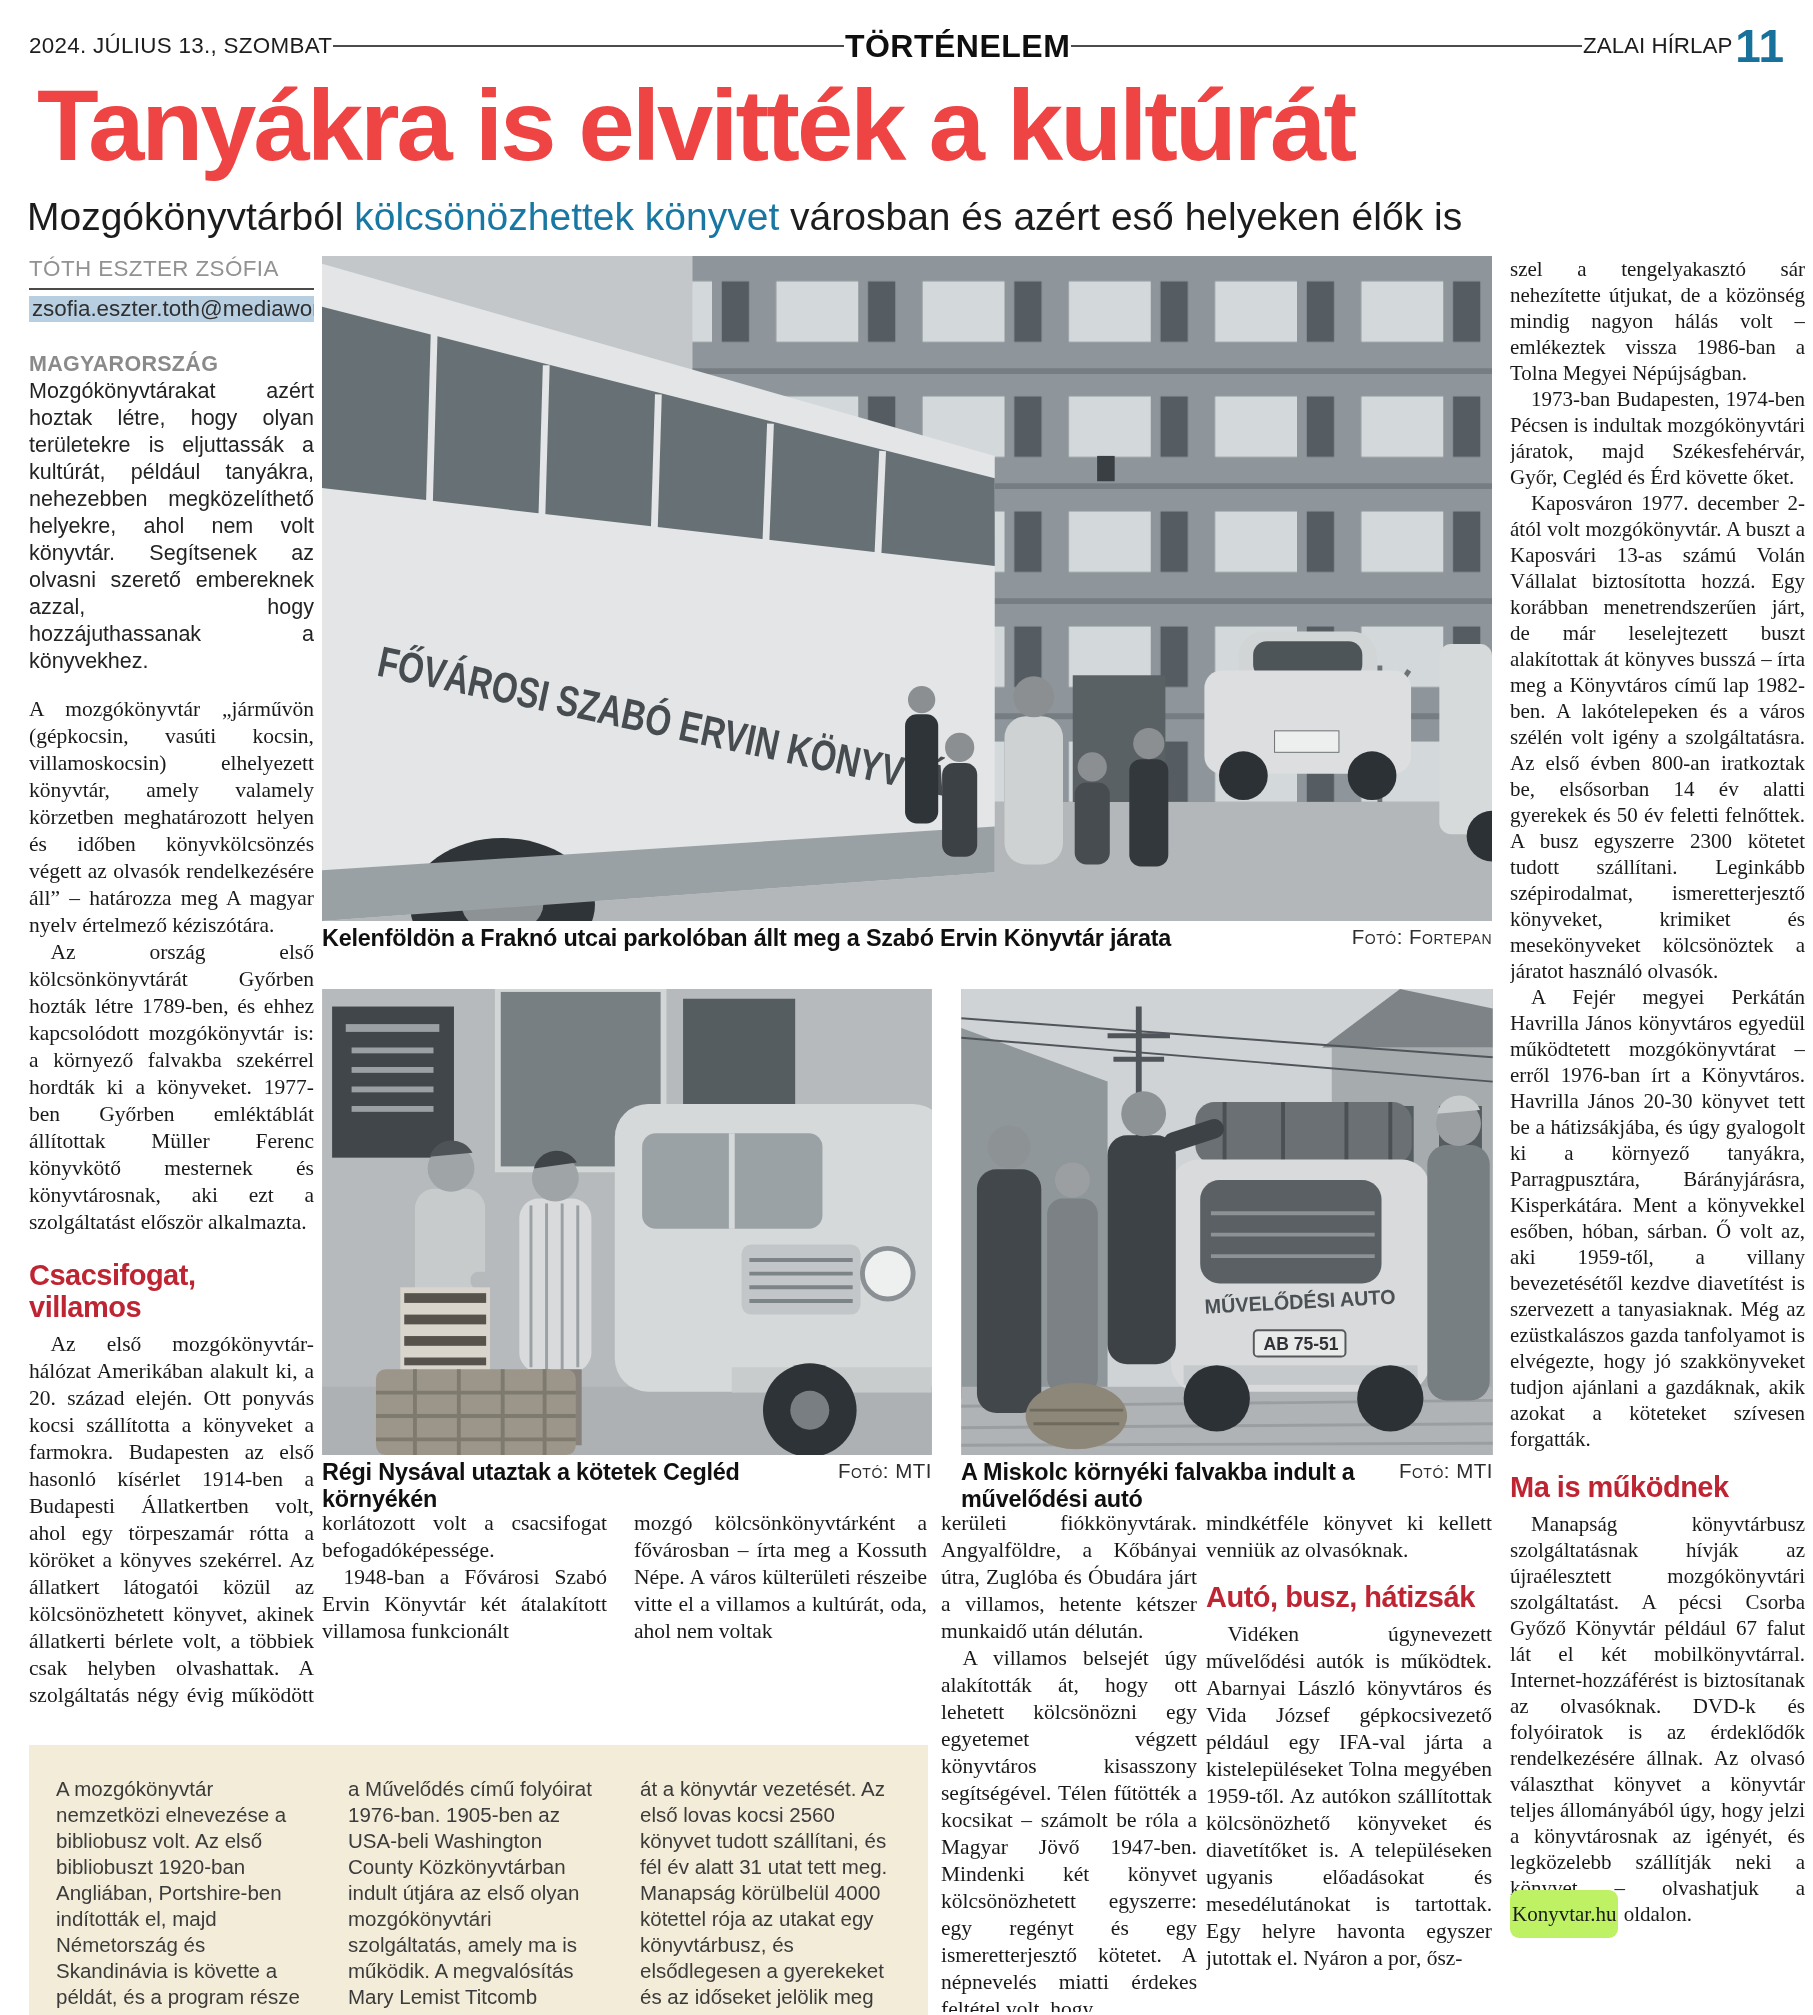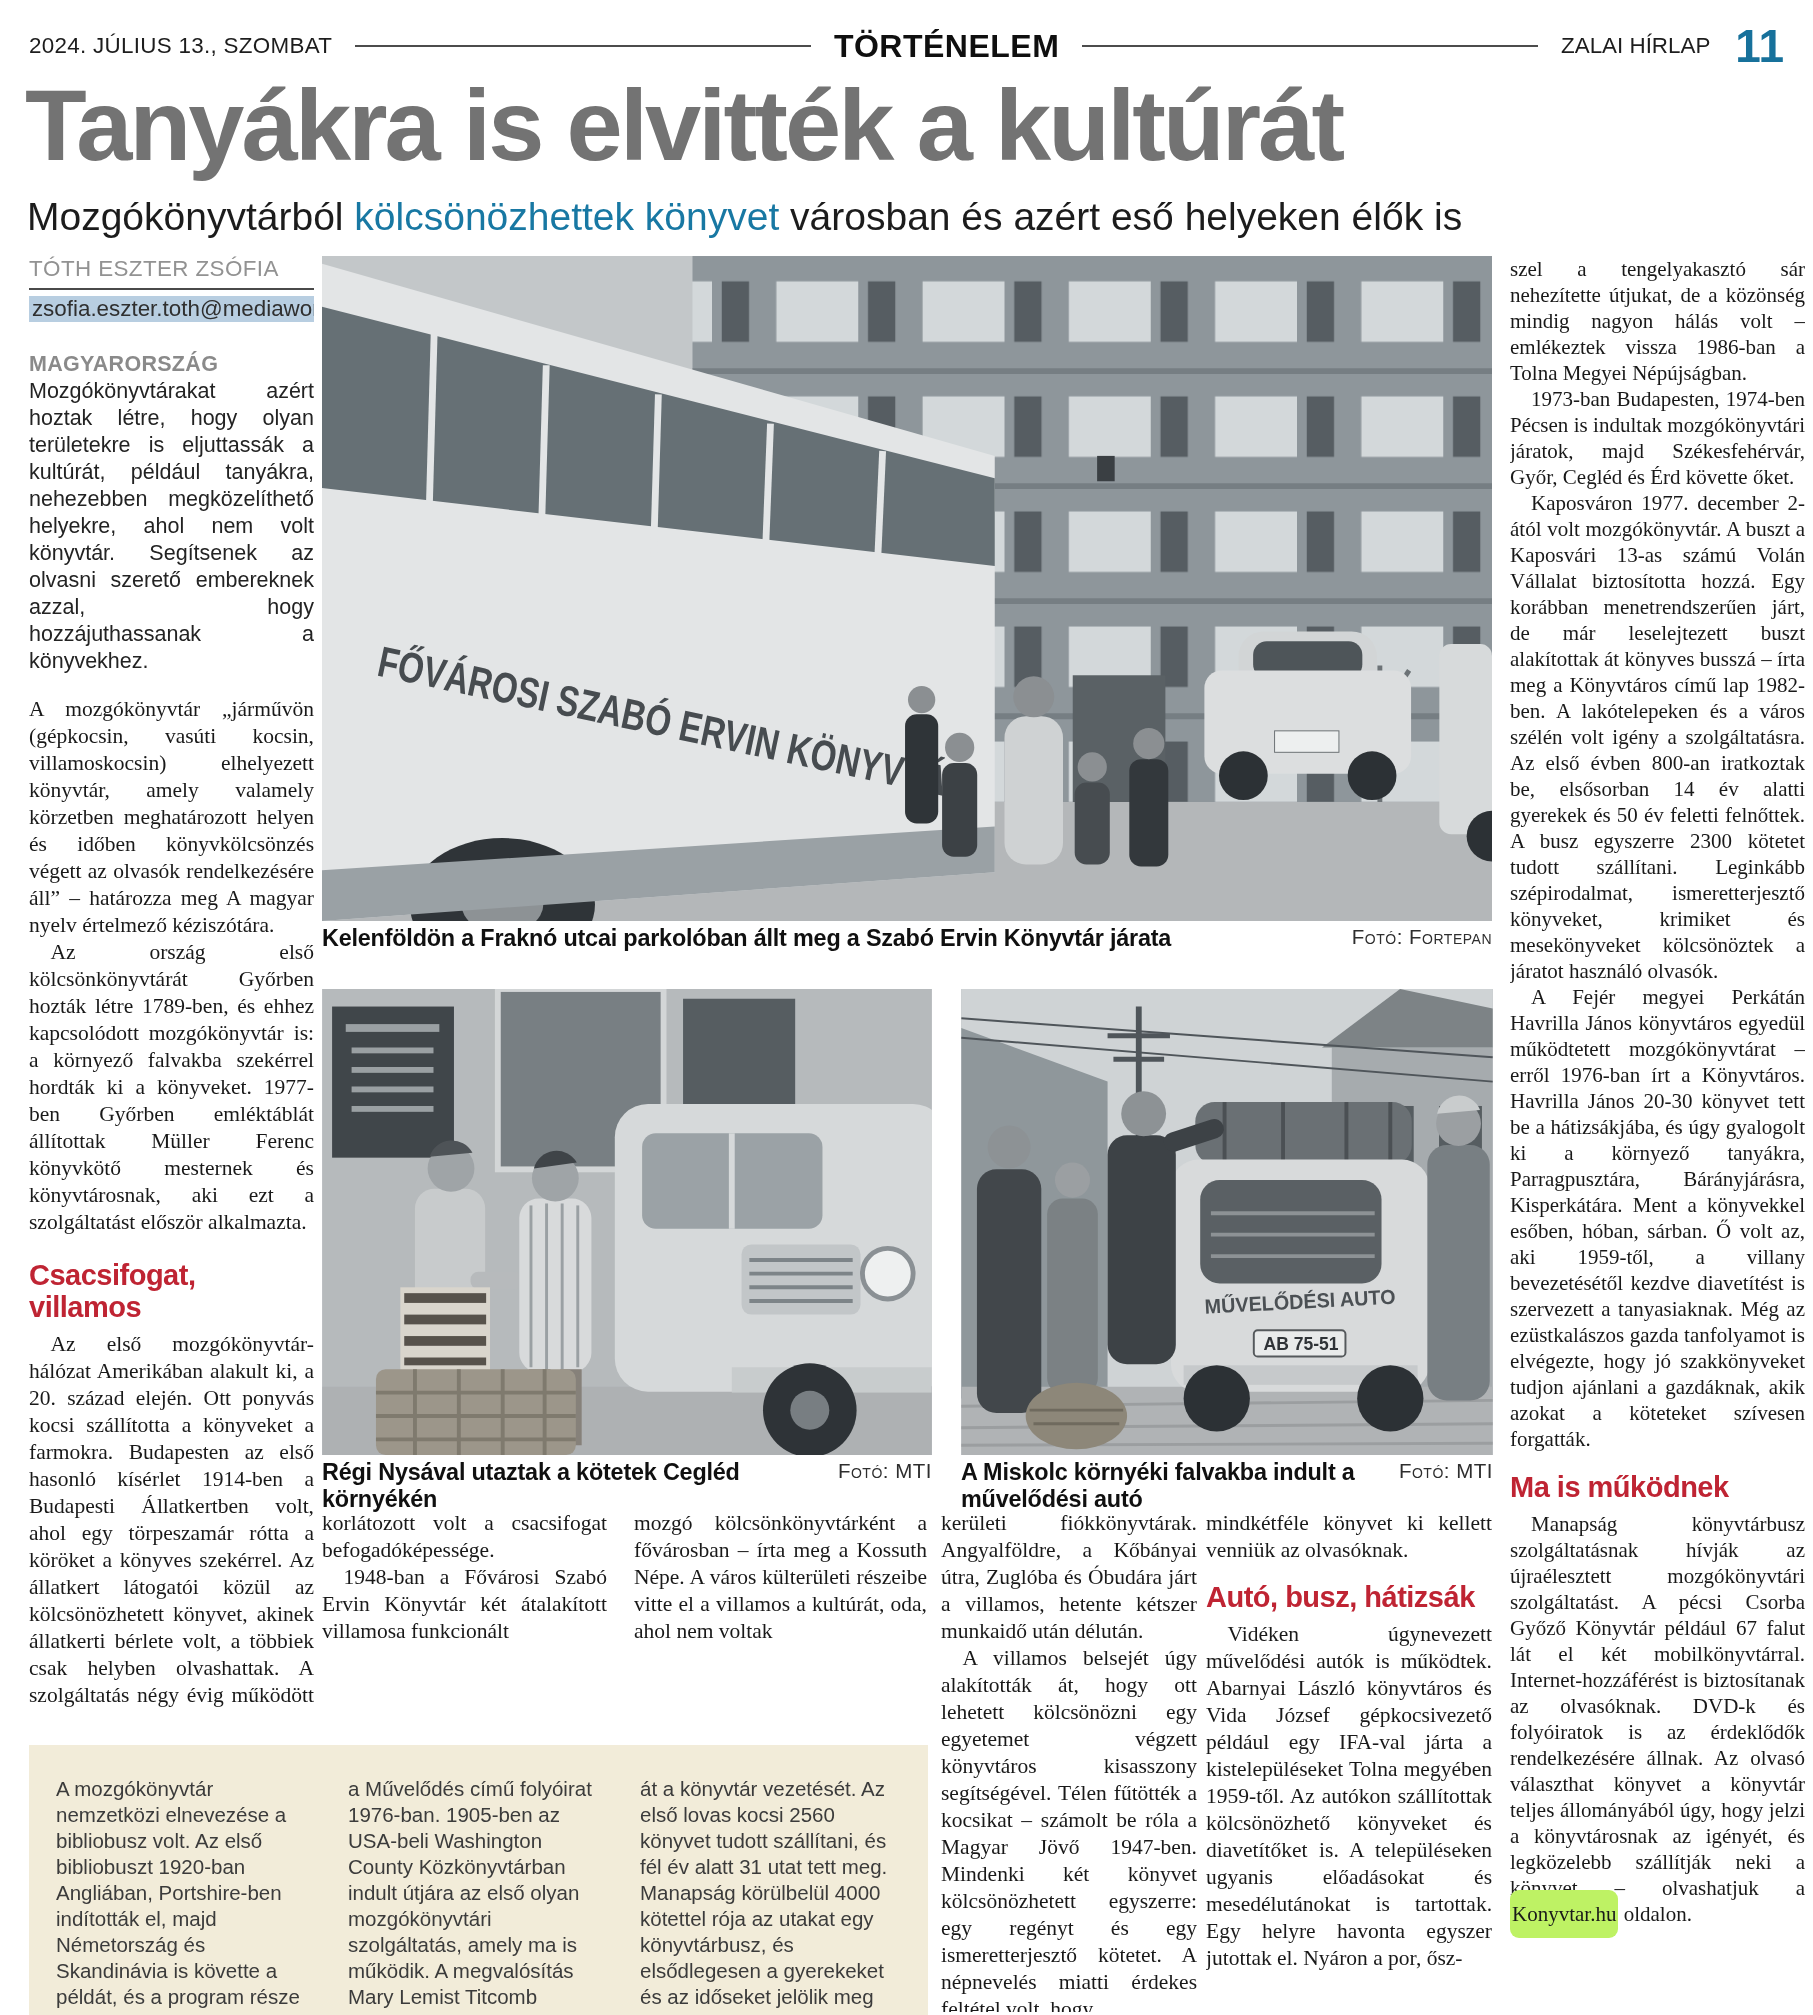--- a/index.html
+++ b/index.html
@@ -1,29 +1,29 @@
 <!DOCTYPE html>
 <html lang="hu"><head>
 <meta charset="utf-8">
 <style>
   html,body{margin:0;padding:0;background:#fff;}
   #page{position:relative;width:1814px;height:2016px;background:#ffffff;
         font-family:"Liberation Sans",sans-serif;color:#1a1a1a;overflow:hidden;}
 
   
-  .masthead{position:absolute;left:29px;top:23.4px;width:1755px;display:flex;align-items:center;gap:23px;}
+  .masthead{position:absolute;left:29px;top:23.4px;width:1755px;display:flex;align-items:center;gap:1px;}
   .mh-date{font-size:22.4px;color:#1d1d1d;letter-spacing:0.3px;white-space:nowrap;}
   .mh-line{flex:1;height:2px;background:#4c4c4c;}
   .mh-section{font-size:32px;font-weight:bold;color:#0f0f0f;letter-spacing:0.5px;white-space:nowrap;}
   .mh-paper{font-size:22.4px;color:#1d1d1d;white-space:nowrap;}
   .mh-page{font-size:46px;font-weight:bold;color:#17719b;line-height:1;margin-left:2px;}
 
   
-  .headline{position:absolute;left:25px;top:74px;width:1769px;font-size:101px;font-weight:bold;
-            letter-spacing:-2.9px;color:#737373;line-height:1.02;white-space:nowrap;}
+  .headline{position:absolute;left:37px;top:74px;width:1769px;font-size:101px;font-weight:bold;
+            letter-spacing:-2.9px;color:#ef4444;line-height:1.02;white-space:nowrap;}
   .subhead{position:absolute;left:27px;top:195px;width:1769px;font-size:39px;color:#1c1c1c;white-space:nowrap;}
   .subhead .hl{color:#1878a3;}
 
   
   .col{position:absolute;overflow:hidden;}
   .serif{font-family:"Liberation Serif",serif;font-size:21.5px;line-height:27px;color:#191919;
          text-align:justify;white-space:pre-line;}
   .red-head{font-size:29px;font-weight:bold;color:#bf2433;letter-spacing:-0.5px;line-height:1.1;}
 
   

